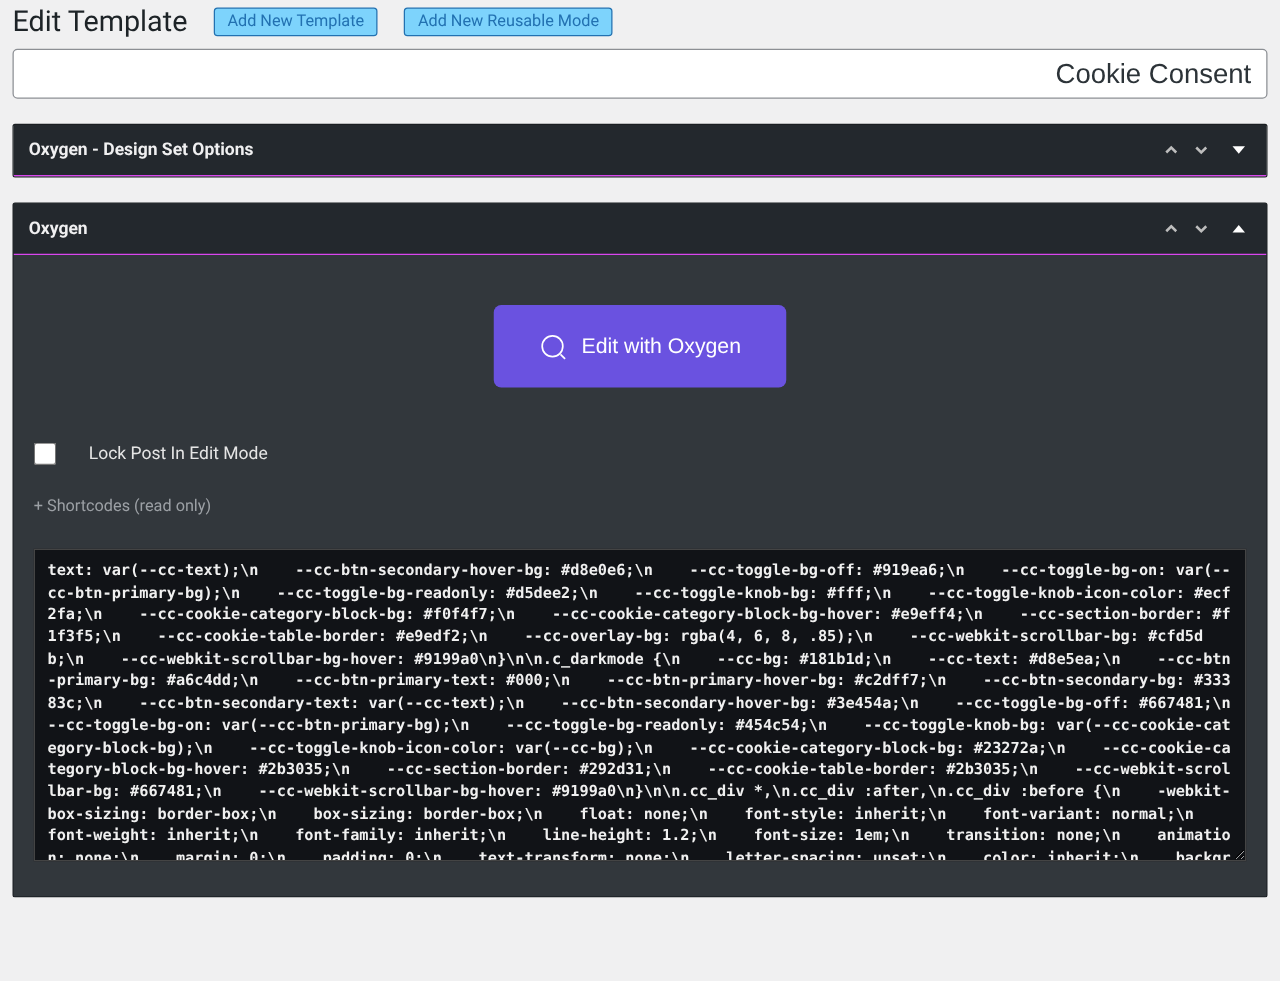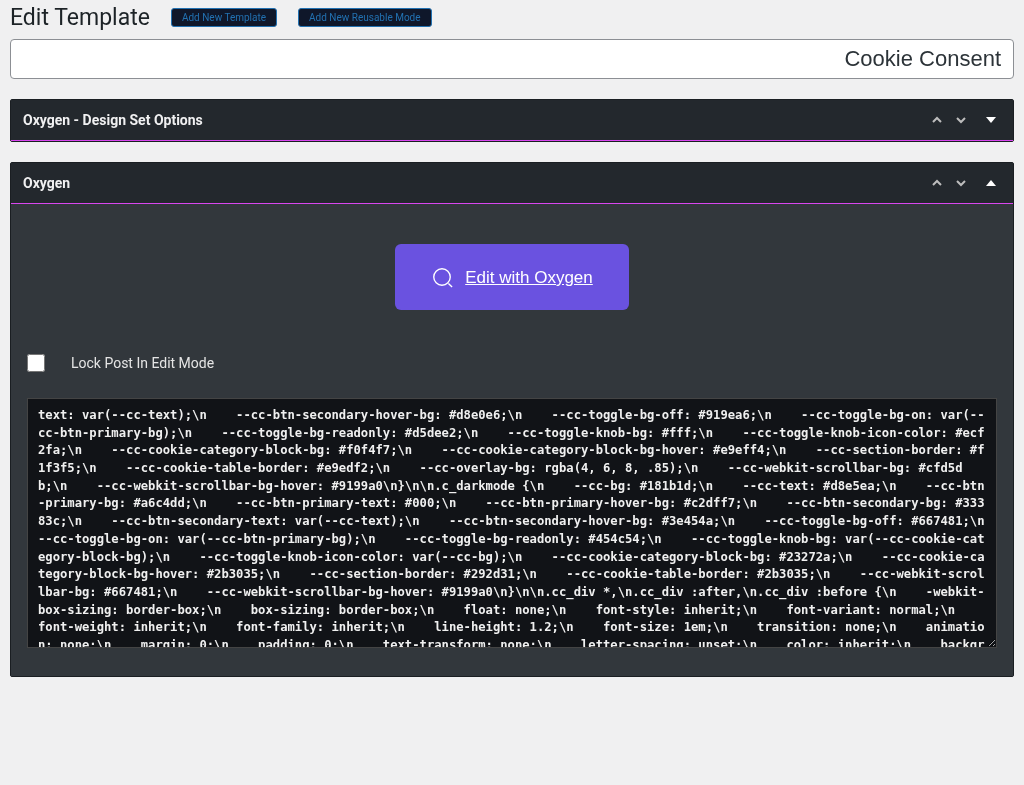--- a/index.html
+++ b/index.html
@@ -20,23 +20,23 @@
     .header h1 {
       font-size: 23px;
       font-weight: 400;
       color: #1d2327;
     }
     .header-btn {
       display: inline-block;
       padding: 3px 10px;
       border: 1px solid #2271b1;
       border-radius: 3px;
-      background: #0f172a;
+      background: #7dd3fc;
       color: #2271b1;
-      font-size: 10px;
+      font-size: 13px;
       cursor: pointer;
       text-decoration: none;
     }
     .title-input {
       margin: 0 10px 10px 10px;
       width: calc(100% - 20px);
       padding: 6px 12px;
       font-size: 22px;
       border: 1px solid #8c8f94;
       border-radius: 4px;
@@ -80,31 +80,30 @@
       padding: 40px 16px 24px 16px;
       color: #c3c4c7;
     }
     .edit-oxygen-wrap {
       display: flex;
       justify-content: center;
       margin-bottom: 44px;
     }
     .edit-oxygen-btn {
       display: inline-flex;
-      align-items: flex-end;
+      align-items: center;
       gap: 12px;
       background: #6a52e0;
       color: #fff;
       font-size: 17px;
       font-weight: 400;
       padding: 22px 36px;
       border: none;
       border-radius: 6px;
       cursor: pointer;
-      text-decoration: underline;
     }
     .edit-oxygen-btn svg {
       width: 22px;
       height: 22px;
       stroke: #fff;
       fill: none;
       stroke-width: 1.5;
     }
     .lock-row {
       display: flex;
@@ -231,20 +230,21 @@
         </svg>
         <span>Edit with Oxygen</span>
       </button>
     </div>
 
     <label class="lock-row">
       <input type="checkbox" style="">
       <span>Lock Post In Edit Mode</span>
     </label>
 
+    <div class="shortcodes-label">+ Shortcodes (read only)</div>
 
 
     <textarea class="json-textarea" spellcheck="false" style="">text: var(--cc-text);\n    --cc-btn-secondary-hover-bg: #d8e0e6;\n    --cc-toggle-bg-off: #919ea6;\n    --cc-toggle-bg-on: var(--cc-btn-primary-bg);\n    --cc-toggle-bg-readonly: #d5dee2;\n    --cc-toggle-knob-bg: #fff;\n    --cc-toggle-knob-icon-color: #ecf2fa;\n    --cc-cookie-category-block-bg: #f0f4f7;\n    --cc-cookie-category-block-bg-hover: #e9eff4;\n    --cc-section-border: #f1f3f5;\n    --cc-cookie-table-border: #e9edf2;\n    --cc-overlay-bg: rgba(4, 6, 8, .85);\n    --cc-webkit-scrollbar-bg: #cfd5db;\n    --cc-webkit-scrollbar-bg-hover: #9199a0\n}\n\n.c_darkmode {\n    --cc-bg: #181b1d;\n    --cc-text: #d8e5ea;\n    --cc-btn-primary-bg: #a6c4dd;\n    --cc-btn-primary-text: #000;\n    --cc-btn-primary-hover-bg: #c2dff7;\n    --cc-btn-secondary-bg: #33383c;\n    --cc-btn-secondary-text: var(--cc-text);\n    --cc-btn-secondary-hover-bg: #3e454a;\n    --cc-toggle-bg-off: #667481;\n    --cc-toggle-bg-on: var(--cc-btn-primary-bg);\n    --cc-toggle-bg-readonly: #454c54;\n    --cc-toggle-knob-bg: var(--cc-cookie-category-block-bg);\n    --cc-toggle-knob-icon-color: var(--cc-bg);\n    --cc-cookie-category-block-bg: #23272a;\n    --cc-cookie-category-block-bg-hover: #2b3035;\n    --cc-section-border: #292d31;\n    --cc-cookie-table-border: #2b3035;\n    --cc-webkit-scrollbar-bg: #667481;\n    --cc-webkit-scrollbar-bg-hover: #9199a0\n}\n\n.cc_div *,\n.cc_div :after,\n.cc_div :before {\n    -webkit-box-sizing: border-box;\n    box-sizing: border-box;\n    float: none;\n    font-style: inherit;\n    font-variant: normal;\n    font-weight: inherit;\n    font-family: inherit;\n    line-height: 1.2;\n    font-size: 1em;\n    transition: none;\n    animation: none;\n    margin: 0;\n    padding: 0;\n    text-transform: none;\n    letter-spacing: unset;\n    color: inherit;\n    background: 0 0;\n    border: none;\n    box-shadow: none;\n    text-decoration: none;\n    text-align: left;\n    visibility: unset\n}\n\n.cc_div {\n    font-size: 16px;</textarea>
 
   </div>
 </div>
 
 
 
 

